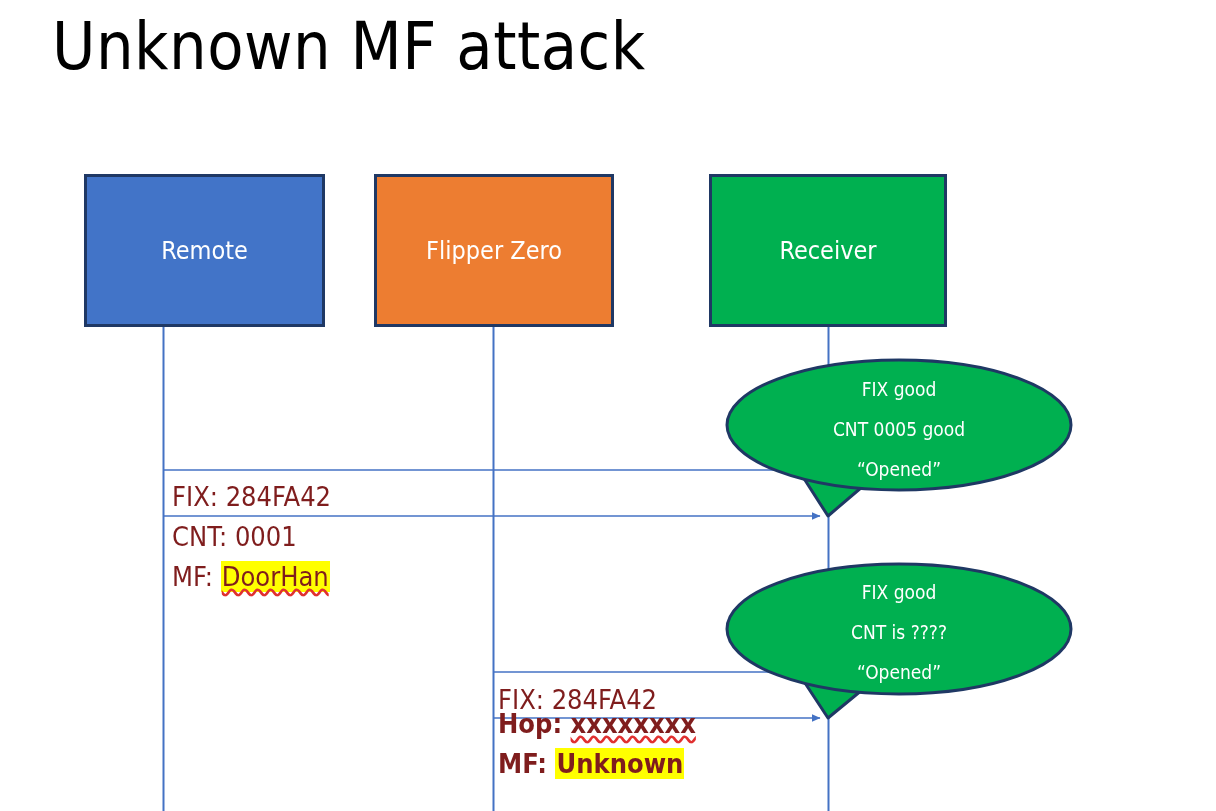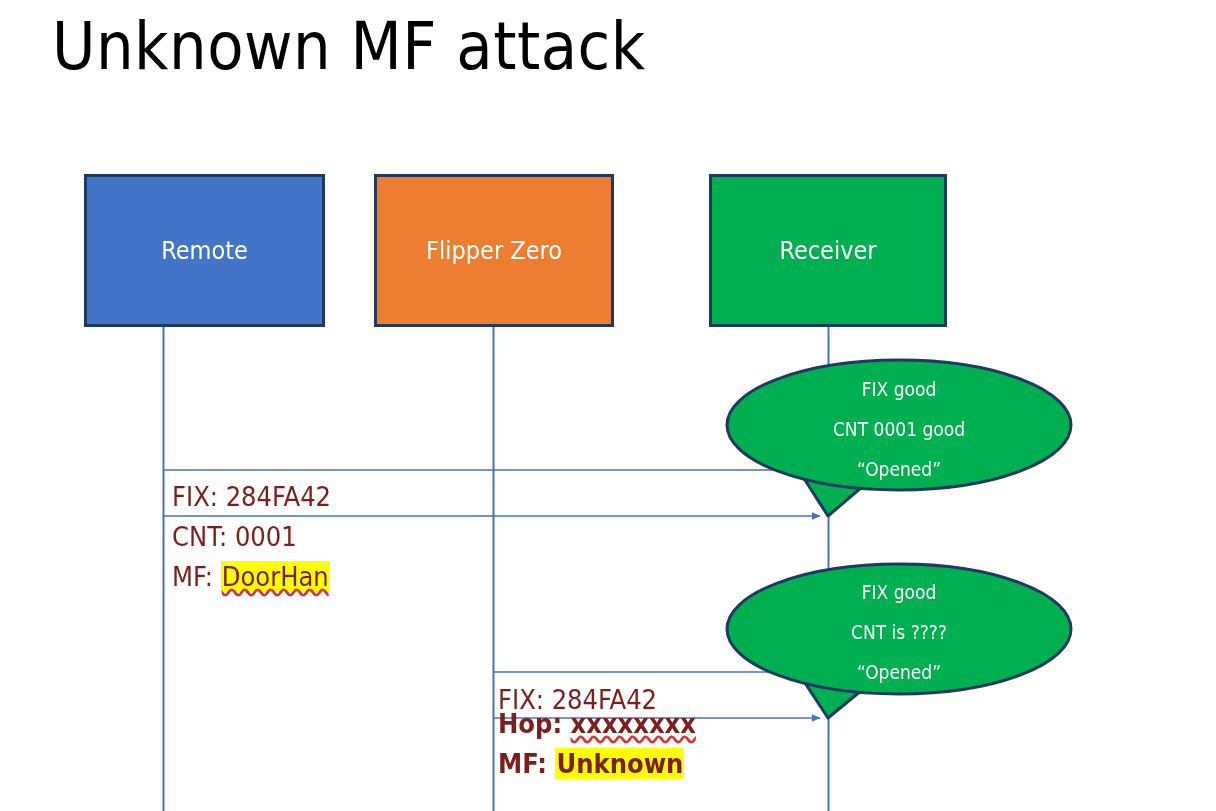--- a/index.html
+++ b/index.html
@@ -177,21 +177,21 @@
     <div>
       <span>Hop: </span><span class="squiggle">xxxxxxxx</span>
     </div>
     <div>
       <span>MF: </span><span class="hl">Unknown</span>
     </div>
   </div>
 
   <div class="callout-text" id="callout1-text">
     <div>FIX good</div>
-    <div>CNT 0001 good</div>
+    <div>CNT 0005 good</div>
     <div>“Opened”</div>
   </div>
 
   <div class="callout-text" id="callout2-text">
     <div>FIX good</div>
     <div>CNT is ????</div>
     <div>“Opened”</div>
   </div>
 
 </div>

